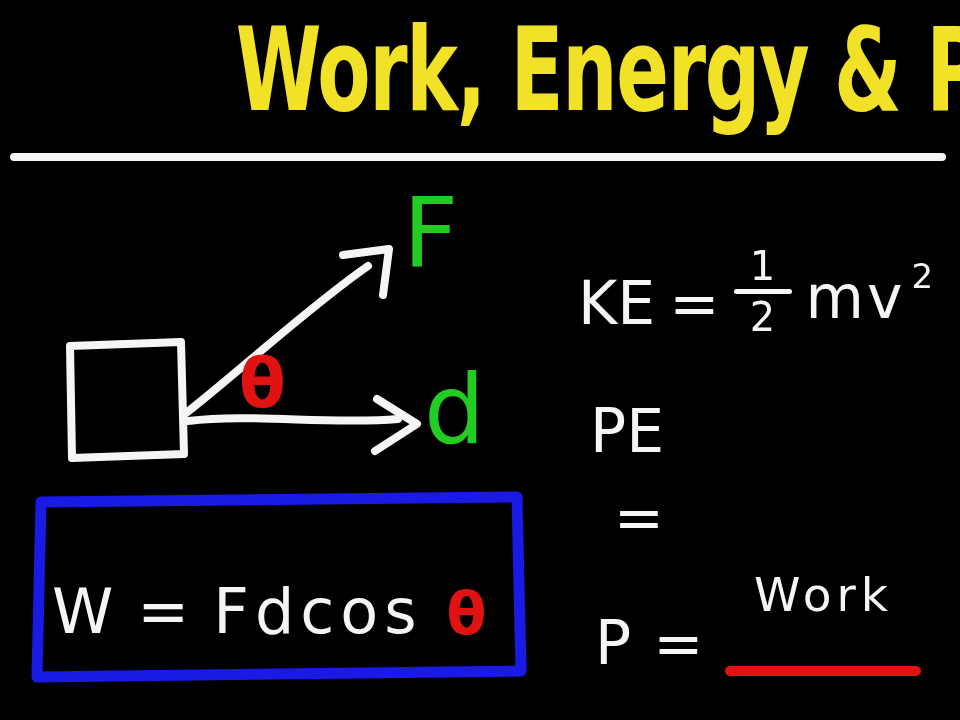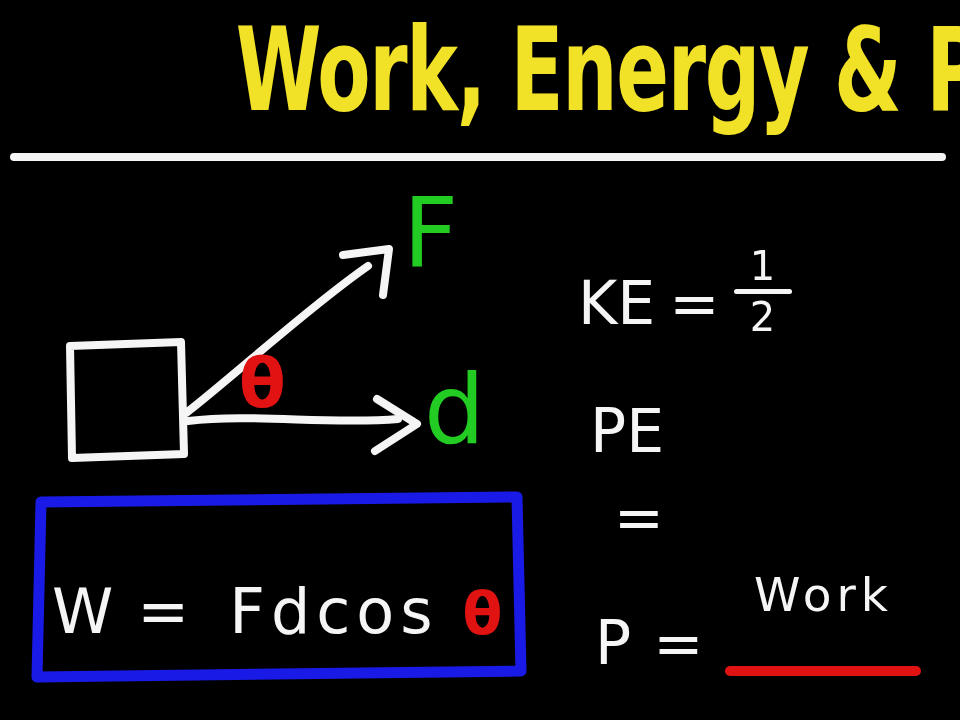--- a/index.html
+++ b/index.html
@@ -117,21 +117,21 @@
   .mgh { letter-spacing: 5px; }
 
   
   .work-formula {
     left: 52px; top: 528px;
     width: 455px; height: 120px;
     gap: 24px;
     font-size: 62px;
     z-index: 2;
   }
-  .fdcos { letter-spacing: 6px; margin-left: 16px; }
+  .fdcos { letter-spacing: 6px; }
   .theta-red {
     color: #e01212;
     font-weight: bold;
     font-size: 58px;
   }
   .eq { letter-spacing: 0; }
 </style>
 </head>
 <body>
 
@@ -156,20 +156,21 @@
   <div class="lbl angle-label">θ</div>
 
   <div class="formula ke-formula">
     <span>KE</span>
     <span class="eq">=</span>
     <span class="frac frac-small">
       <span>1</span>
       <span class="frac-bar"></span>
       <span>2</span>
     </span>
+    <span class="term-group"><span>mv</span><span class="sup">2</span></span>
   </div>
 
   <div class="formula pe-formula">
     <span>PE</span>
     <span class="eq">=</span>
   </div>
 
   <div class="formula work-formula">
     <span>W</span>
     <span class="eq">=</span>

